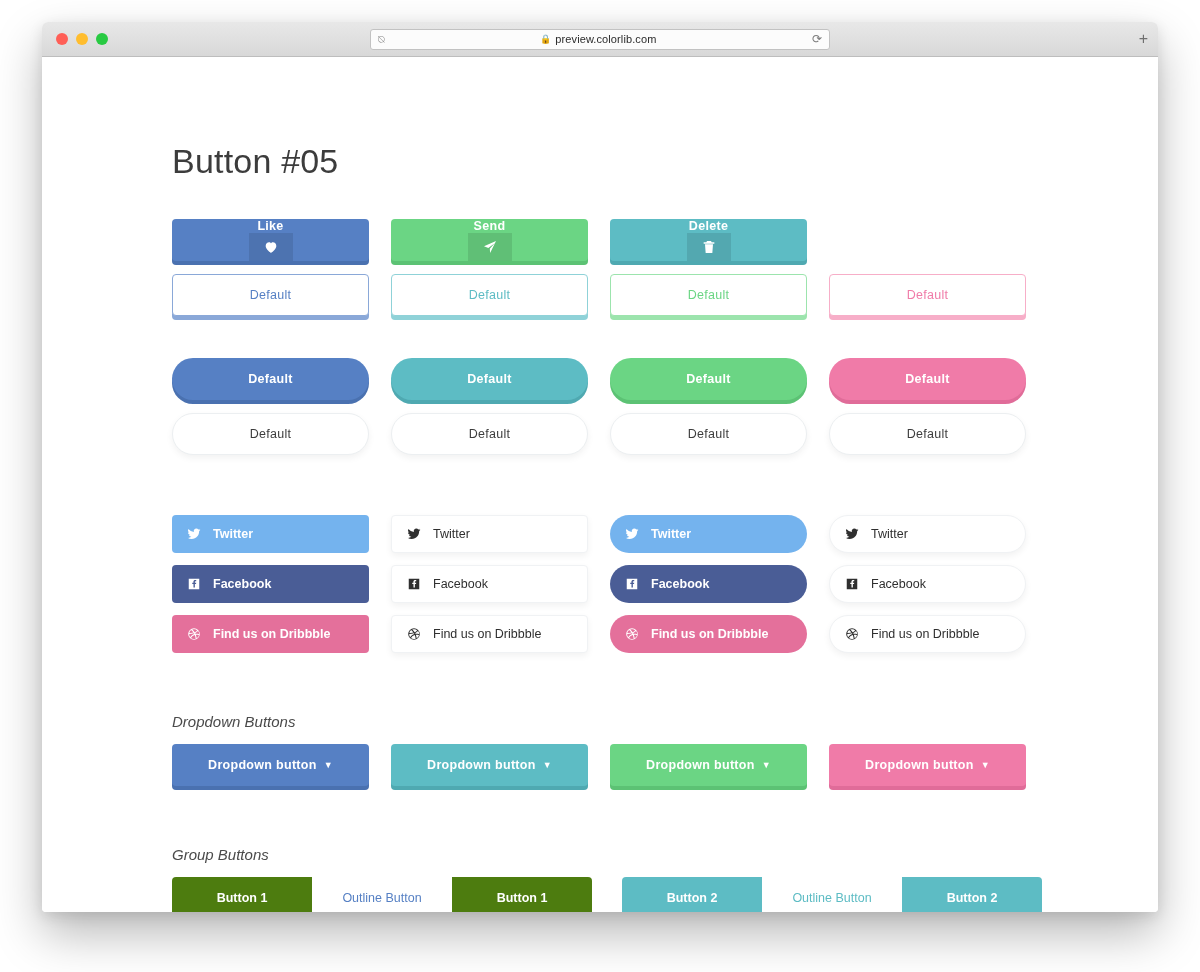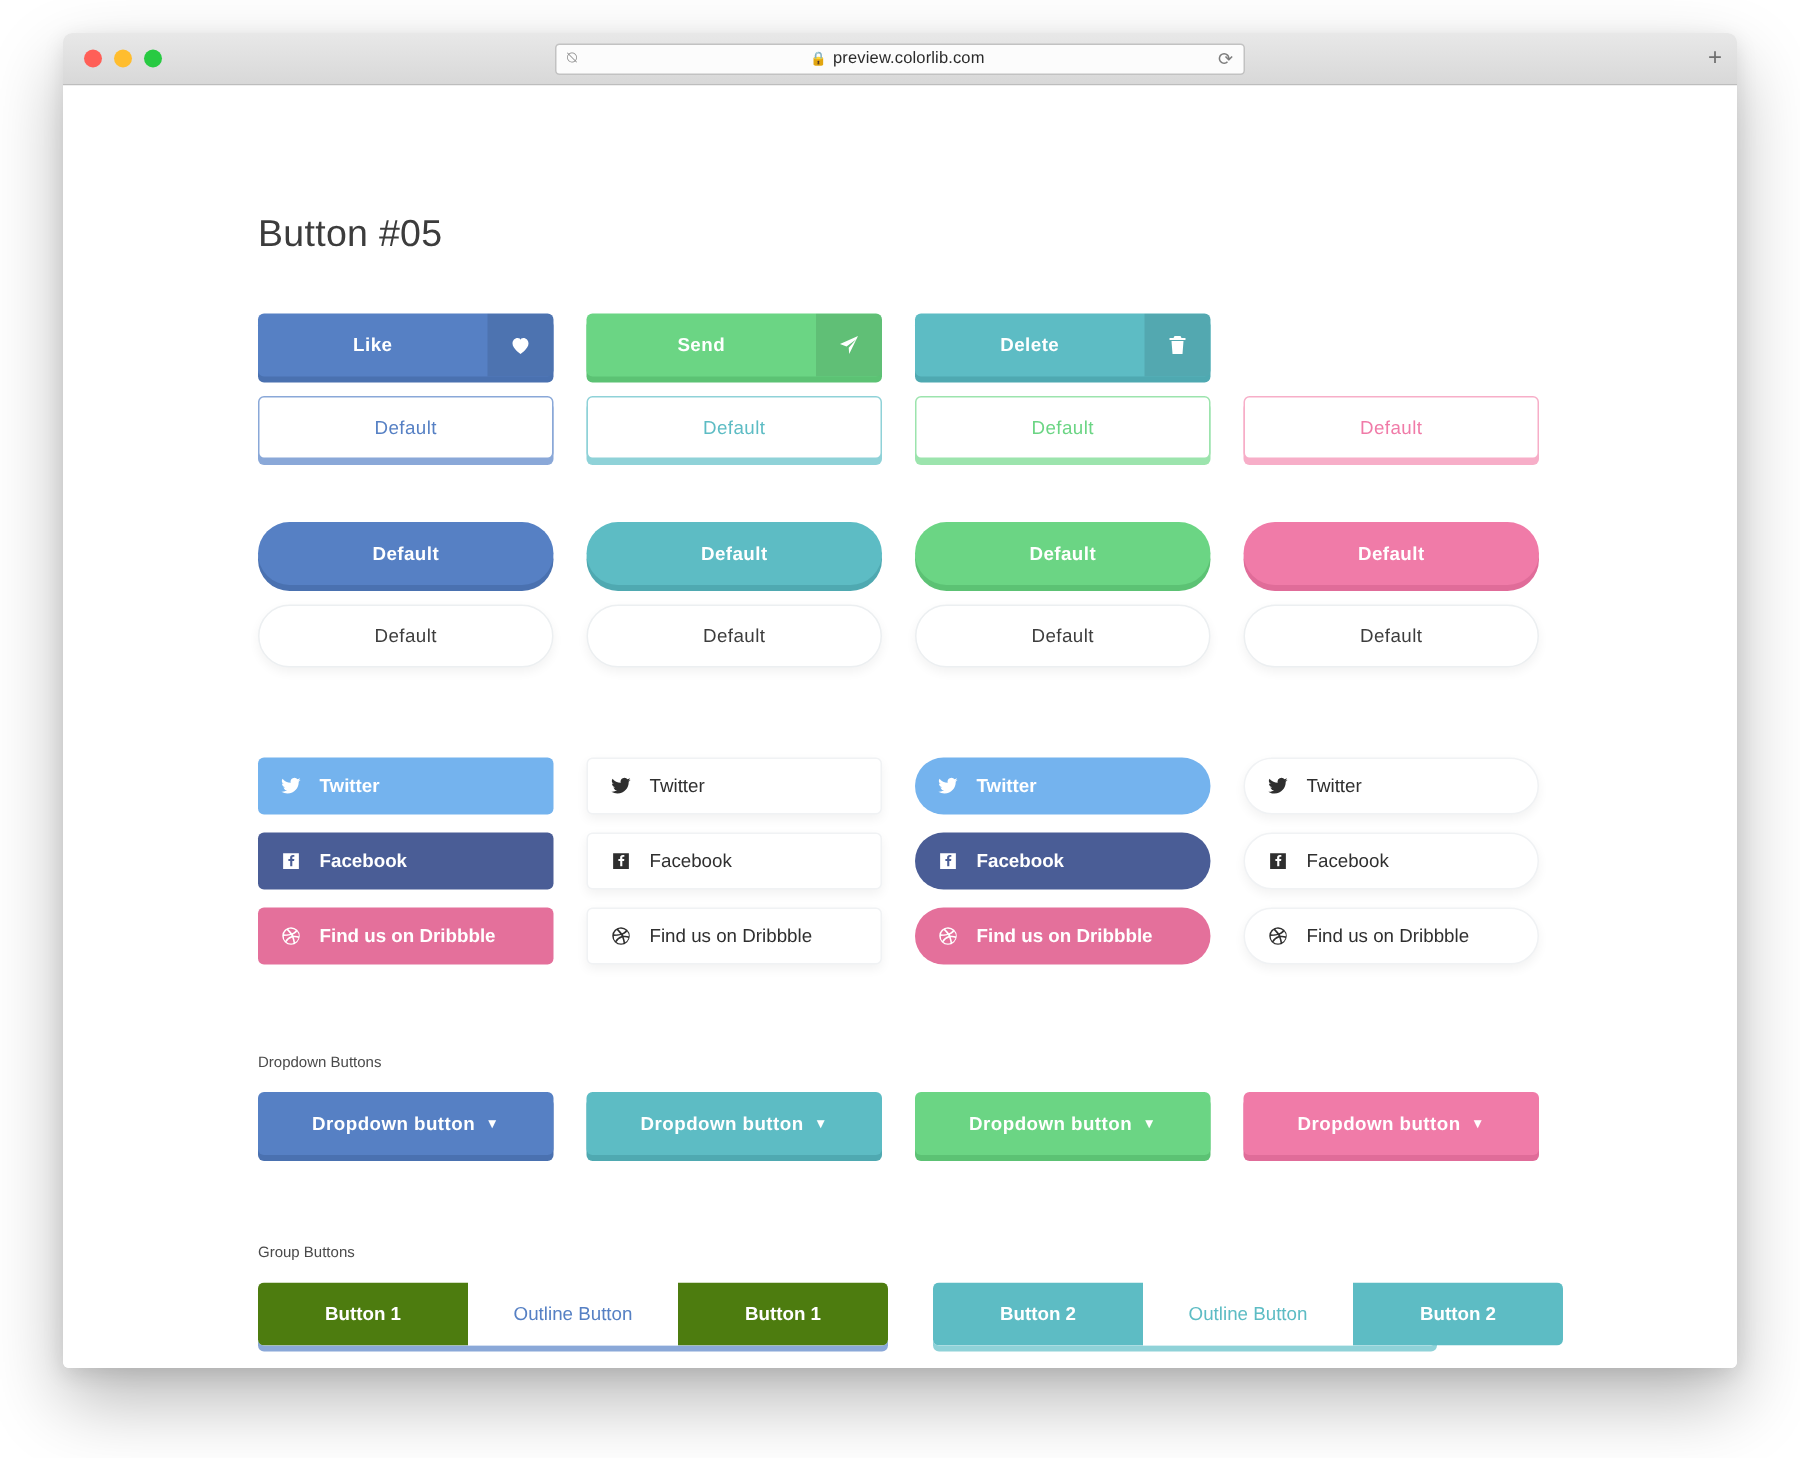--- a/index.html
+++ b/index.html
@@ -62,27 +62,28 @@
 
   .viewport {
     height: 855px; background: #ffffff;
     position: relative; overflow: hidden;
   }
 
   
   .page { padding: 85px 0 0 130px; }
 
   .page-title {
-    font-size: 25px; font-weight: 400; color: #3c3c3c;
+    font-size: 34px; font-weight: 400; color: #3c3c3c;
     letter-spacing: .2px; margin-bottom: 38px;
   }
 
   .section-heading {
-    font-size: 10px; color: #4a4a4a; font-weight: 400;
+    font-size: 15px; color: #4a4a4a; font-weight: 400;
     margin-bottom: 14px;
+    font-style: italic;
   }
 
   .grid4 {
     display: grid;
     grid-template-columns: repeat(4, 197px);
     column-gap: 22px;
   }
 
   .row-gap-sm  { margin-bottom: 13px; }
   .row-gap-md  { margin-bottom: 42px; }
@@ -96,21 +97,21 @@
     letter-spacing: .3px;
     color: #ffffff;
     border: none; cursor: pointer;
     border-radius: 4px;
     position: relative;
     font-family: "Liberation Sans", sans-serif;
   }
   .btn.rounded { border-radius: 21px; }
 
   
-  .btn-split { padding: 0; overflow: hidden; }
+  .btn-split { padding: 0; overflow: hidden; flex-direction: column; }
   .btn-split .label {
     flex: 1; display: flex; align-items: center; justify-content: center;
     height: 100%;
   }
   .btn-split .icon-box {
     width: 44px; height: 100%;
     display: flex; align-items: center; justify-content: center;
     background: rgba(0,0,0,0.10);
   }
   .btn-split .icon-box svg { width: 16px; height: 16px; fill: #ffffff; }

